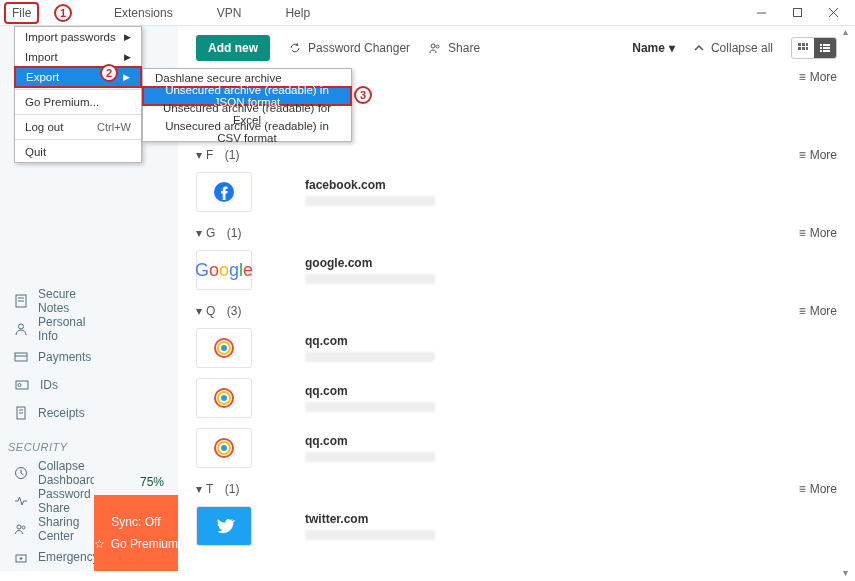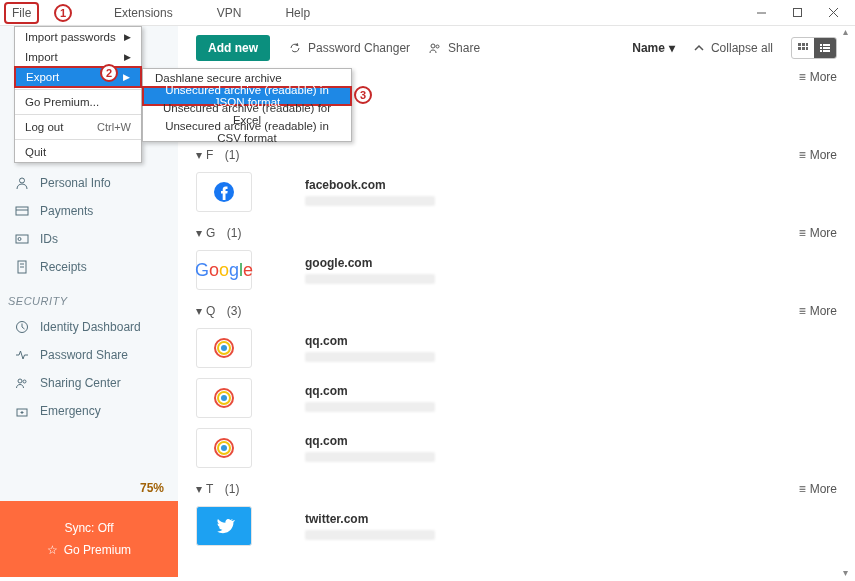--- a/index.html
+++ b/index.html
@@ -10,29 +10,29 @@
 .menu-item { padding: 4px 22px; color: #555; cursor: default; }
 .file-menu { border: 2px solid #c62828; border-radius: 4px; padding: 2px 6px; }
 .win-controls { margin-left: auto; display: flex; }
 .win-btn { width: 36px; height: 24px; display: flex; align-items: center; justify-content: center; color: #555; }
 .win-btn svg { stroke: #555; }
 
 
 .anno { position: absolute; width: 18px; height: 18px; border: 2px solid #c62828; border-radius: 50%; color: #c62828; font-weight: bold; font-size: 11px; display: flex; align-items: center; justify-content: center; background: #fff; z-index: 100; }
 
 
-.sidebar { position: absolute; top: 26px; left: 0; bottom: 4px; width: 178px; background: #f5f8fa; display: flex; flex-direction: column; }
+.sidebar { position: absolute; top: 26px; left: 0; bottom: 10px; width: 178px; background: #f5f8fa; display: flex; flex-direction: row; align-items: flex-end; }
 .side-list { flex: 1; padding-top: 115px; overflow: hidden; }
 .side-item { display: flex; align-items: center; height: 28px; padding: 0 14px; color: #546e7a; gap: 10px; }
 .side-item .ic { width: 16px; display: flex; align-items: center; justify-content: center; }
 .side-head { padding: 14px 8px 6px; color: #7b8a94; font-size: 11px; letter-spacing: .5px; font-style: italic; }
 .side-bottom { }
 .getting-started { padding: 10px 14px; display: flex; align-items: center; gap: 8px; color: #4a6a7a; }
 .gs-bar { flex:1; border-bottom: 1px solid #4a6a7a; margin-top: 4px; }
-.gs-pct { color: #a16207; font-weight: 700; }
+.gs-pct { color: #14532d; font-weight: 400; }
 .orange-block { background: #ff6b3d; color: #fff; padding: 16px 0; text-align: center; font-size: 12px; }
 .orange-row { display:flex; align-items:center; justify-content:center; gap:6px; height:22px; }
 
 
 .main { position: absolute; top: 26px; left: 178px; right: 0; bottom: 0; overflow: hidden; }
 .toolbar { height: 44px; display: flex; align-items: center; gap: 18px; padding: 0 18px; }
 .add-btn { background: #0b8f7e; color: #fff; padding: 6px 12px; border-radius: 3px; font-weight: 600; font-size: 12px; }
 .tool-item { display: flex; align-items: center; gap: 6px; color: #555; }
 .spacer { flex: 1; }
 .name-drop { display:flex; align-items:center; gap:4px; font-weight:600; }
@@ -187,21 +187,21 @@
 
     <div class="side-head">SECURITY</div>
     <div class="side-item">
         <span class="ic">
           <svg width="14" height="14" viewBox="0 0 14 14">
             <circle cx="7" cy="7" r="5.5" fill="none" stroke="#546e7a"></circle>
             <line x1="7" y1="7" x2="7" y2="3.5" stroke="#546e7a"></line>
             <line x1="7" y1="7" x2="9.5" y2="9" stroke="#546e7a"></line>
           </svg>
         </span>
-        <span>Identity Dashboard</span>
+        <span>Collapse Dashboard</span>
       </div>
     <div class="side-item">
         <span class="ic">
           <svg width="14" height="14" viewBox="0 0 14 14">
             <polyline points="1,7 4,7 5.5,3 8,11 9.5,7 13,7" fill="none" stroke="#546e7a"></polyline>
           </svg>
         </span>
         <span>Password Share</span>
       </div>
 

